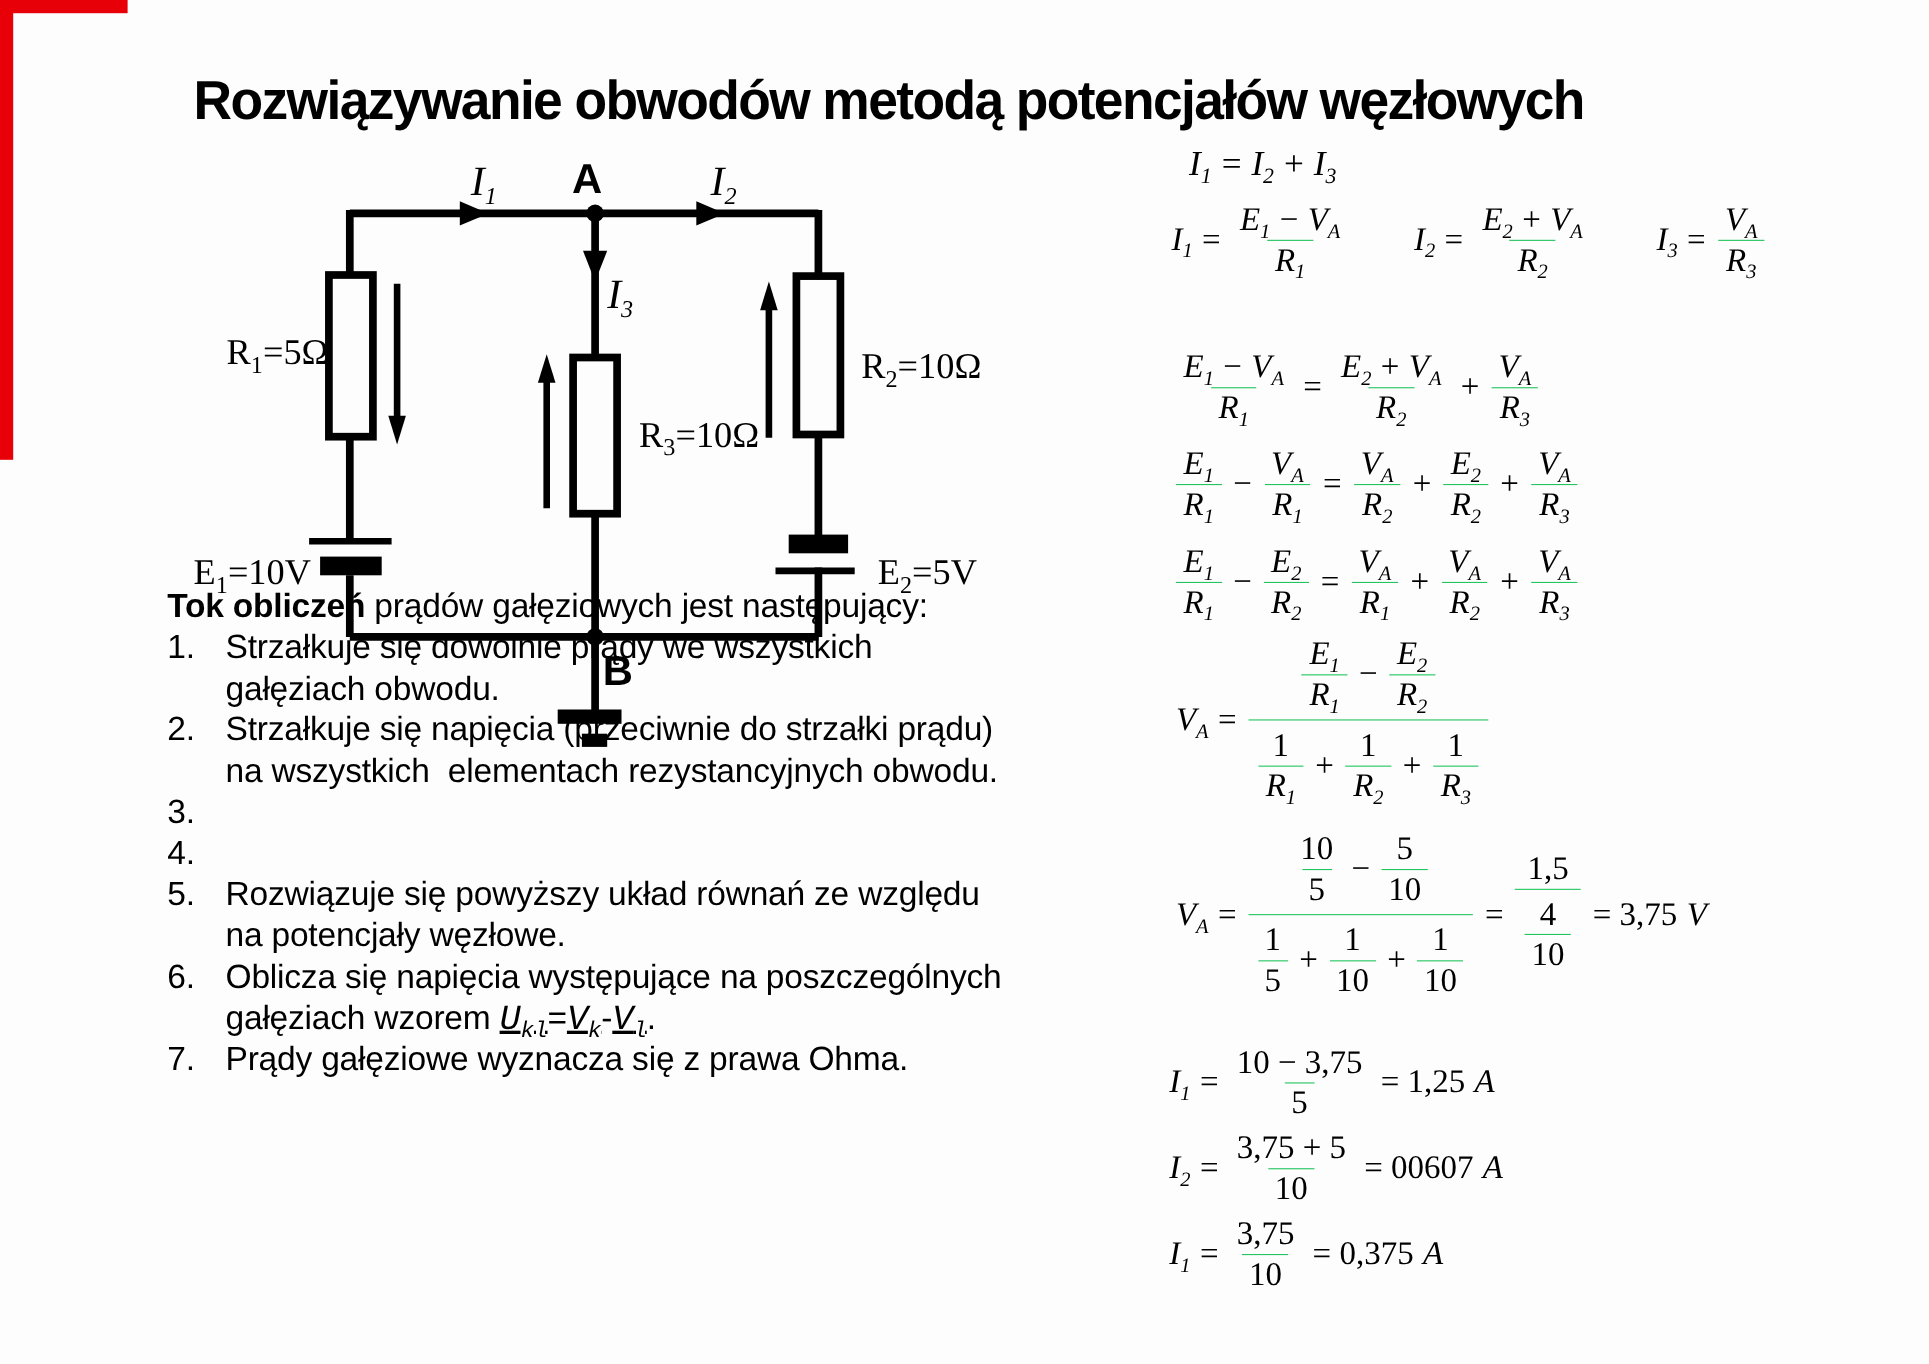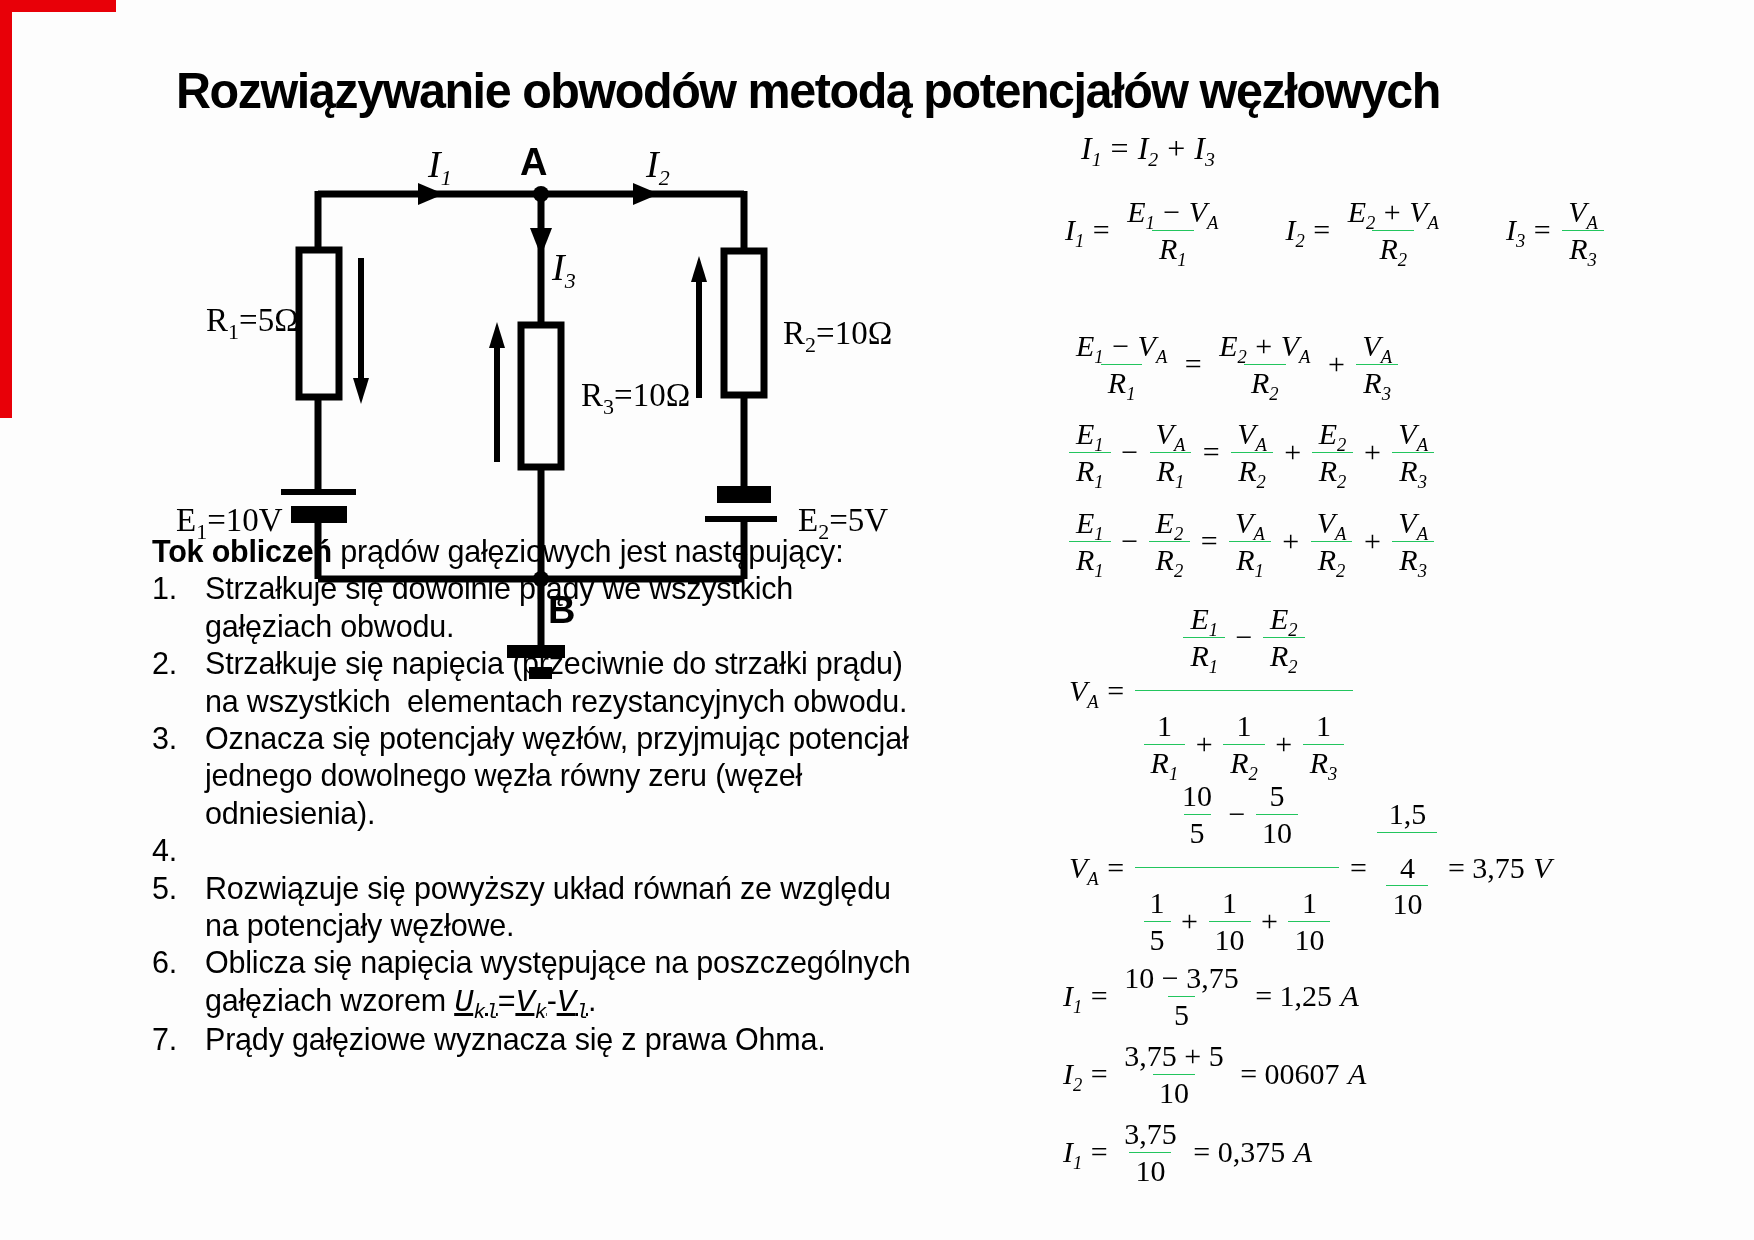--- a/index.html
+++ b/index.html
@@ -56,21 +56,21 @@
   .eq-3{left:1066px;top:400px}
   .eq-4{left:1066px;top:489px}
   .eq-5{left:1068px;top:568px}
   .eq-6{left:1068px;top:745px}
   .eq-7{left:1062px;top:944px}
   .eq-8{left:1062px;top:1022px}
   .eq-9{left:1062px;top:1100px}
   .mt{white-space:pre}
   .mi{font-style:italic;padding:0 1px}
   .mi sub{font-size:.62em;font-style:italic;line-height:0}
-  .mfrac{display:inline-flex;flex-direction:column;align-items:center;vertical-align:middle;margin:16px 3px;line-height:1.12}
+  .mfrac{display:inline-flex;flex-direction:column;align-items:center;vertical-align:middle;margin:4px 3px;line-height:1.12}
   .fn,.fd{display:flex;align-items:center;justify-content:center;padding:1px 6px}
   .fd{border-top:1px solid #22c55e}
 </style>
 </head>
 <body>
 
 <div id="red-left"></div>
 <div id="red-top"></div>
 
 <div id="title">Rozwiązywanie obwodów metodą potencjałów węzłowych</div>
@@ -130,21 +130,20 @@
 <div class="list-item">
       <span class="li-num">1.</span>
       <span class="li-body">Strzałkuje się dowolnie prądy we wszystkich<br>gałęziach obwodu.</span>
     </div>
     <div class="list-item">
       <span class="li-num">2.</span>
       <span class="li-body">Strzałkuje się napięcia (przeciwnie do strzałki prądu)<br>na wszystkich  elementach rezystancyjnych obwodu.</span>
     </div>
     <div class="list-item">
       <span class="li-num">3.</span>
-      <span class="li-body">Oznacza się potencjały węzłów, przyjmując potencjał<br>jednego dowolnego węzła równy zeru (węzeł<br>odniesienia).</span>
     </div>
     <div class="list-item">
       <span class="li-num">4.</span>
     </div>
     <div class="list-item">
       <span class="li-num">5.</span>
       <span class="li-body">Rozwiązuje się powyższy układ równań ze względu<br>na potencjały węzłowe.</span>
     </div>
     <div class="list-item">
       <span class="li-num">6.</span>

